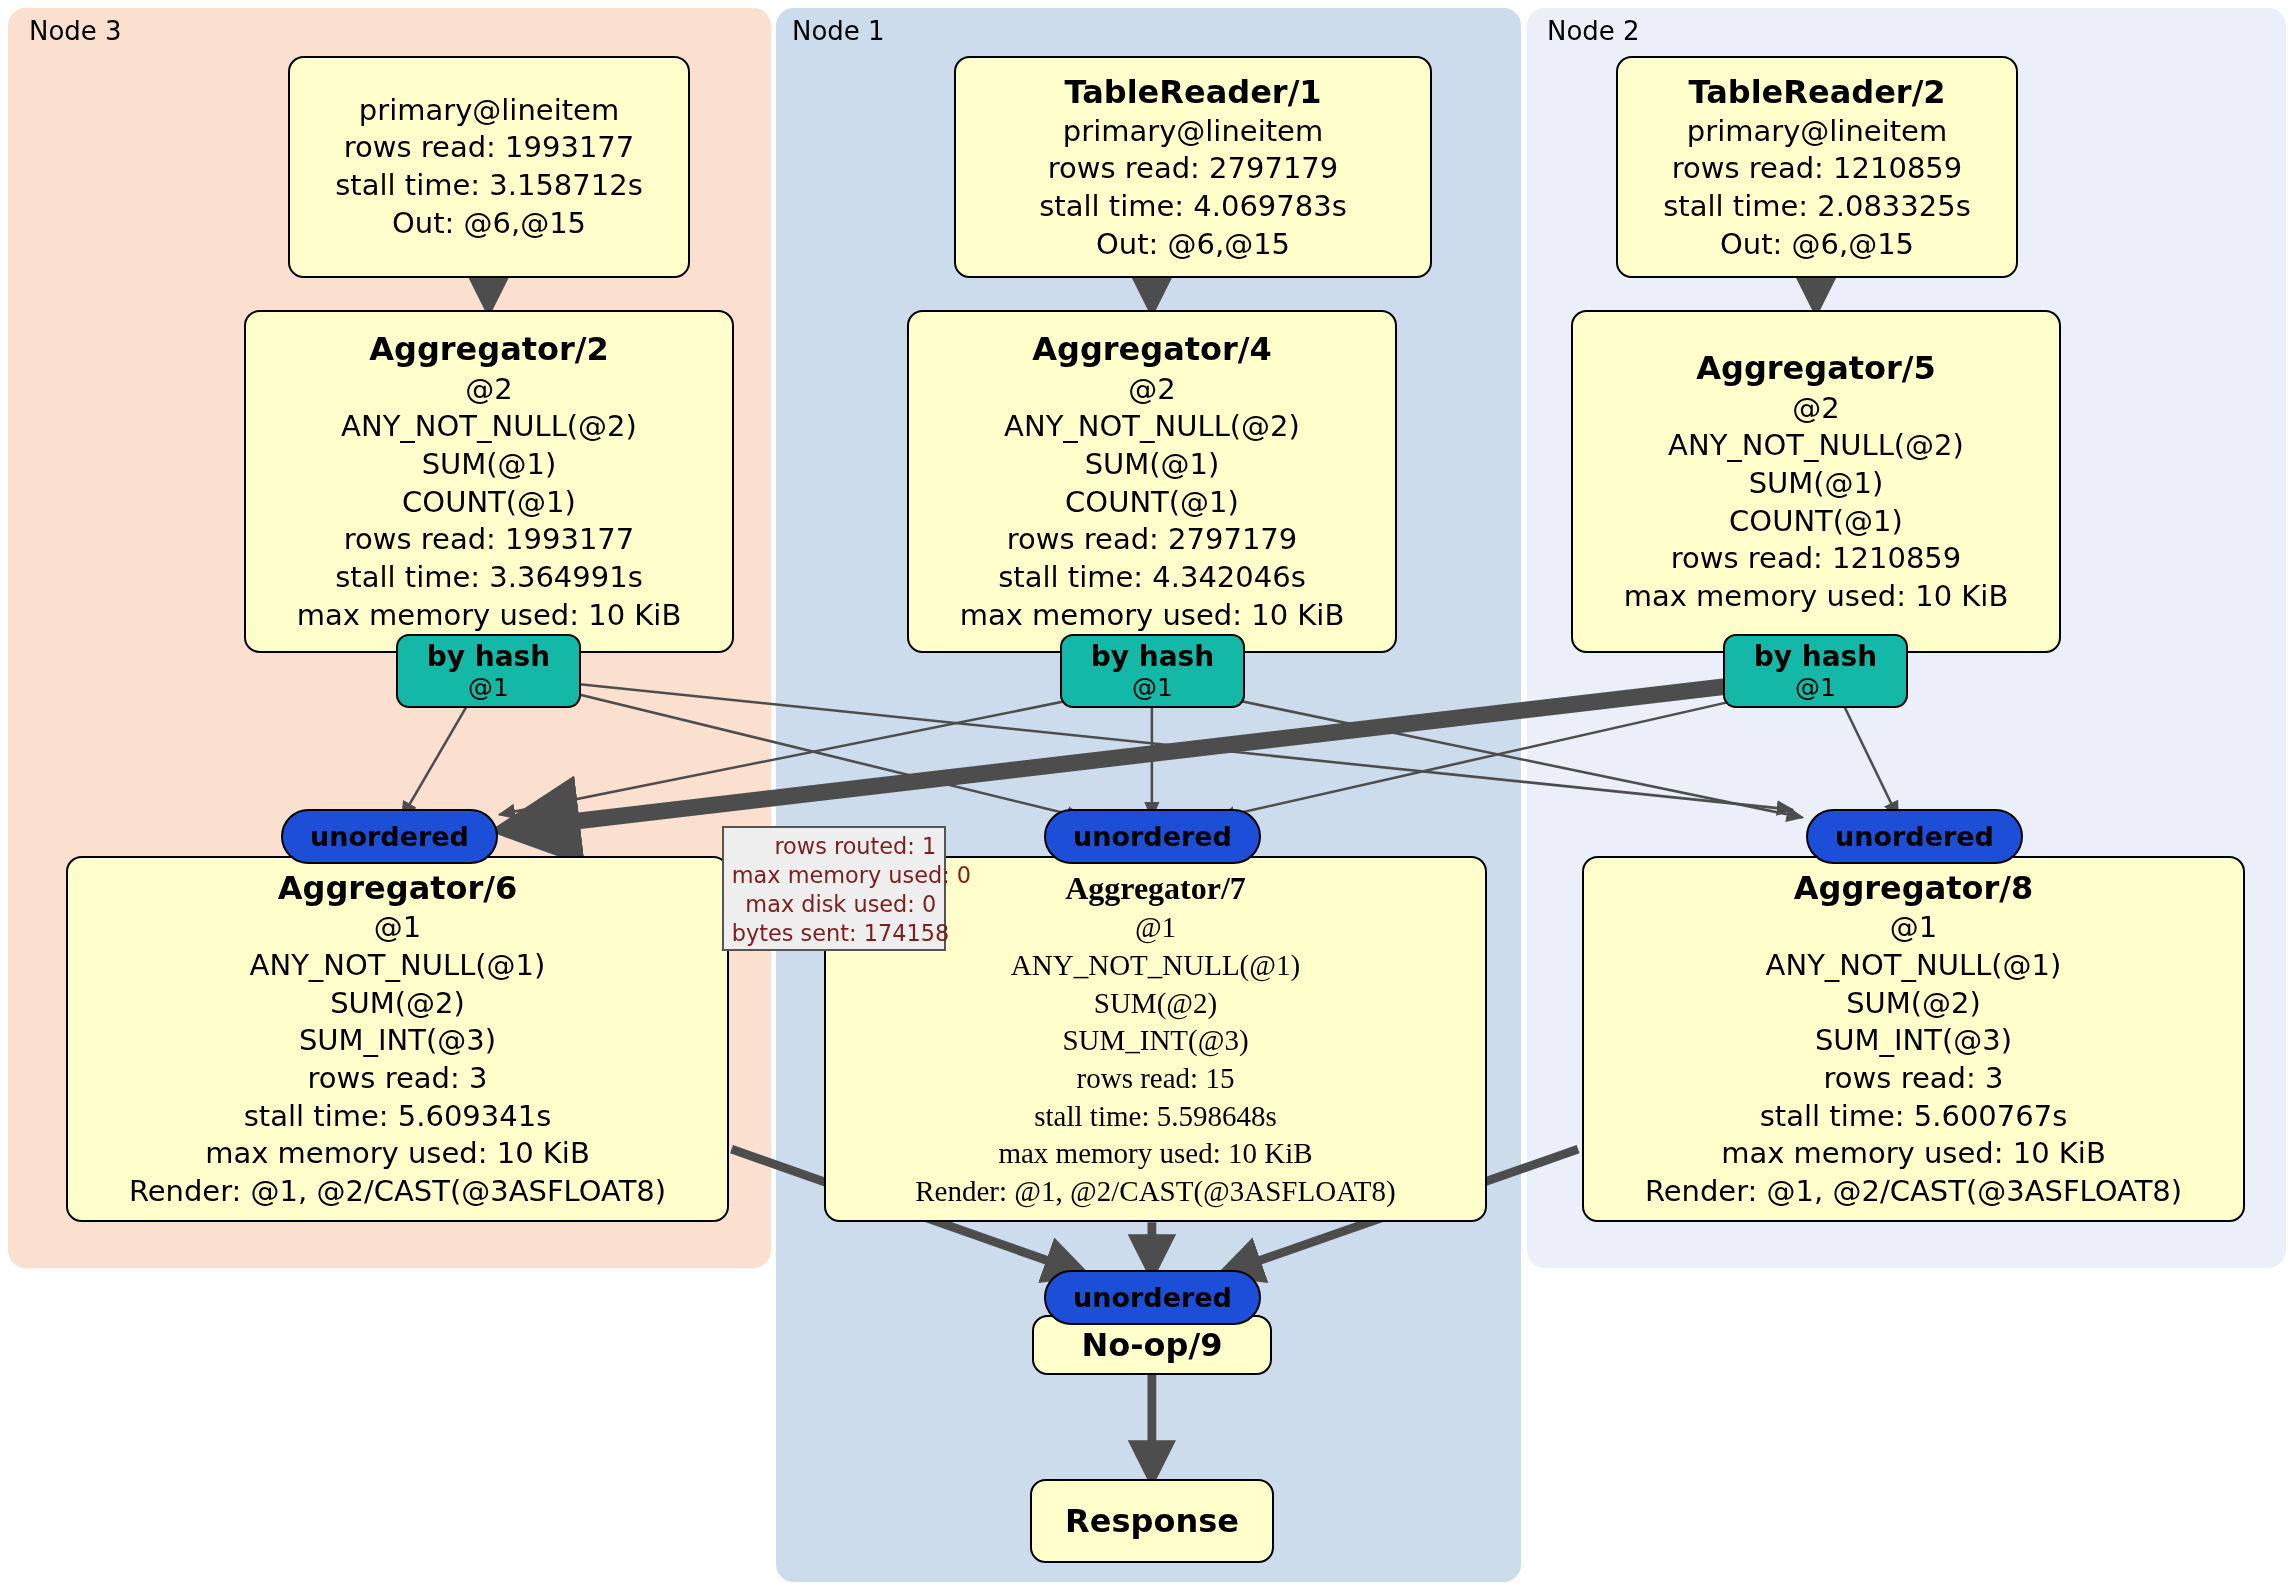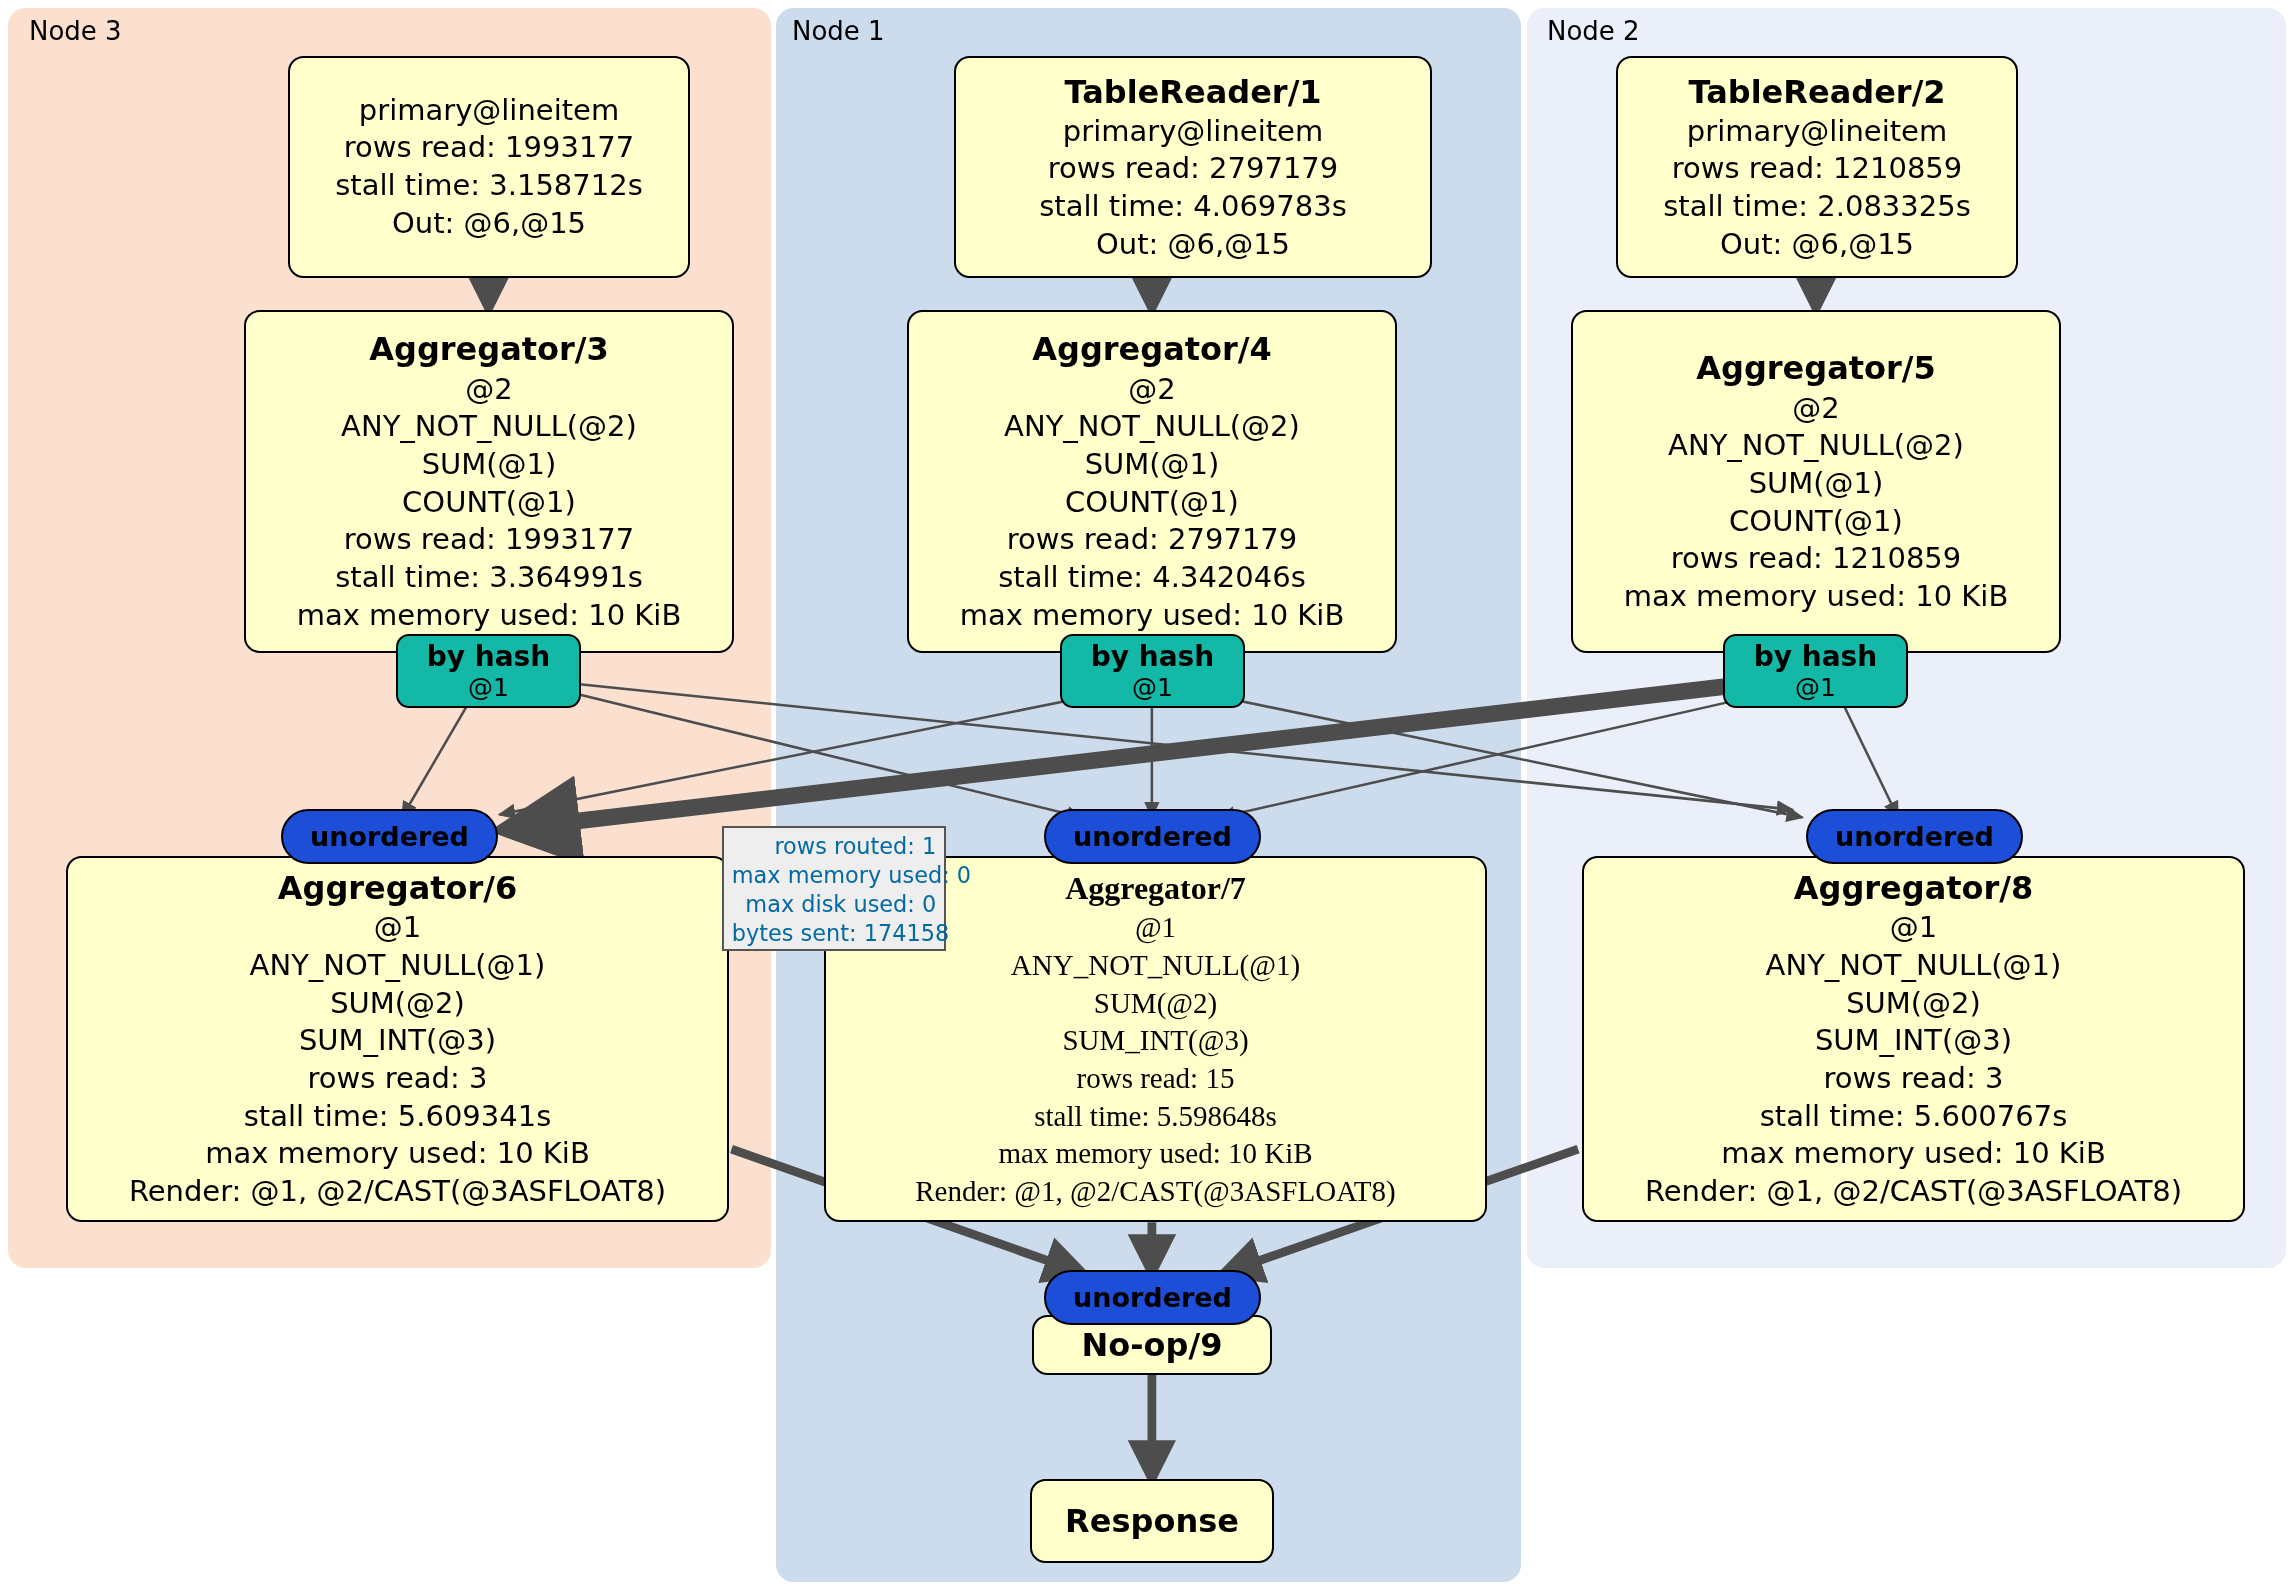--- a/index.html
+++ b/index.html
@@ -73,21 +73,21 @@
   }
   .tooltip{
     position:absolute;
     box-sizing:border-box;
     background:#eeeeee;
     border:2px solid #555;
     text-align:right;
     font-size:22.4px;
     line-height:1.30;
     padding:3.9px 7.8px 4.9px 7.8px;
-    color:#0369a1;
+    color:#7f1d1d;
     z-index:9;
   }
   .tooltip div{white-space:nowrap;}
 </style>
 </head>
 <body>
 
 <div id="canvas">
 
   <div class="cluster" style="left:7.8px;top:7.8px;width:763px;height:1260px;background:#fbe0d0;"></div>
@@ -159,21 +159,21 @@
 
   <div class="node" style="left:1616px;top:56px;width:402px;height:222px;">
     <div class="ttl">TableReader/2</div>
     <div class="ln">primary@lineitem</div>
     <div class="ln">rows read: 1210859</div>
     <div class="ln">stall time: 2.083325s</div>
     <div class="ln">Out: @6,@15</div>
   </div>
 
   <div class="node" style="left:244px;top:310px;width:490px;height:343px;">
-    <div class="ttl">Aggregator/3</div>
+    <div class="ttl">Aggregator/2</div>
     <div class="ln">@2</div>
     <div class="ln">ANY_NOT_NULL(@2)</div>
     <div class="ln">SUM(@1)</div>
     <div class="ln">COUNT(@1)</div>
     <div class="ln">rows read: 1993177</div>
     <div class="ln">stall time: 3.364991s</div>
     <div class="ln">max memory used: 10 KiB</div>
   </div>
 
   <div class="node" style="left:907px;top:310px;width:490px;height:343px;">

